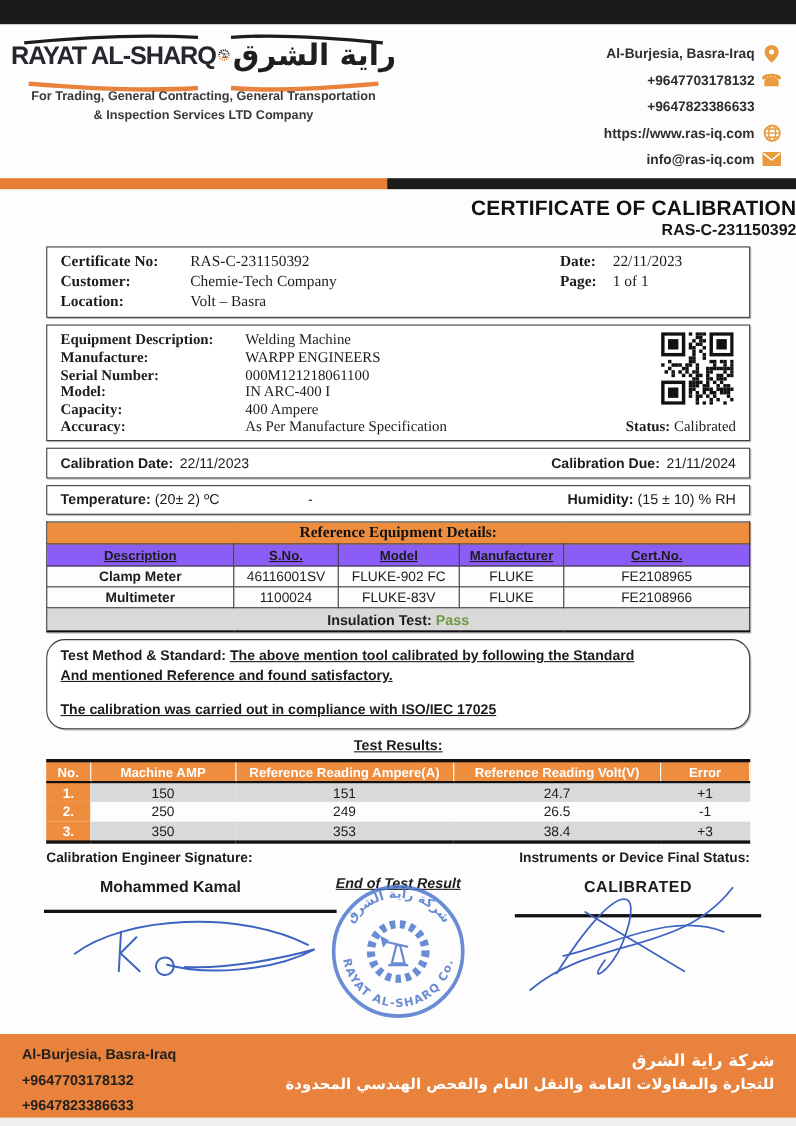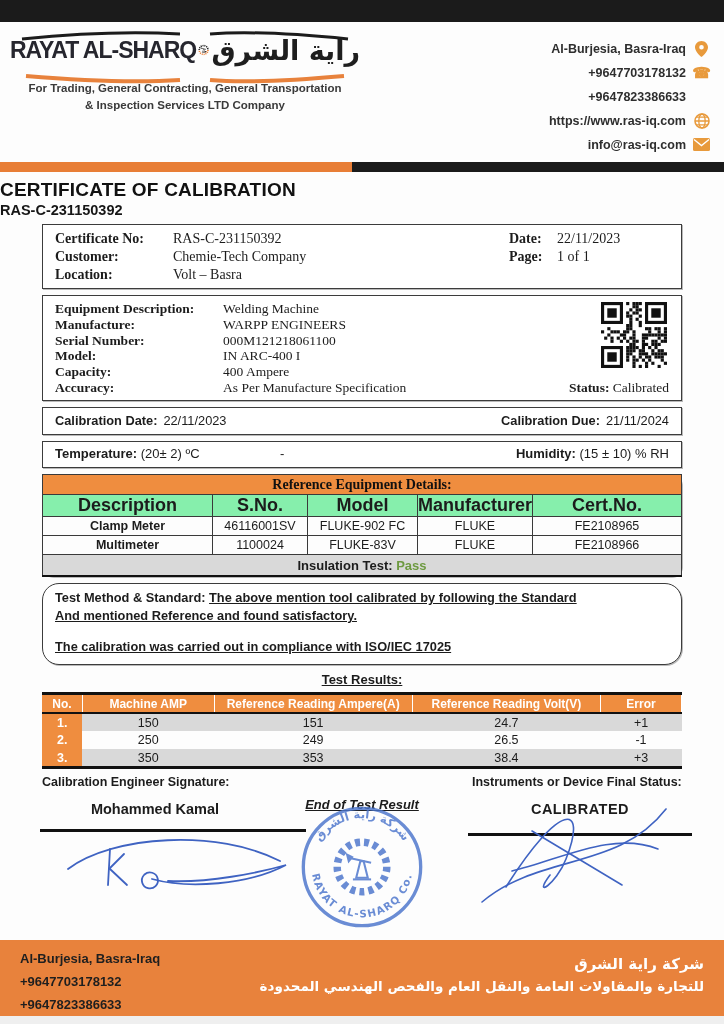--- a/index.html
+++ b/index.html
@@ -25,21 +25,21 @@
   .contact-row { display:flex; justify-content:flex-end; align-items:center; gap:7px;
                  font-size:12.5px; font-weight:bold; color:#2e2e2e; }
   .cicon { width:17px; height:17px; display:inline-flex; align-items:center; justify-content:center;
            color:#E89A3C; font-size:15px; }
 
   .divider { display:flex; height:10px; }
   .d-orange { width:352px; background:#E87E36; }
   .d-black { flex:1; background:#1b1b1b; }
 
   
-  .title-block { text-align:left; padding:7px 0 4px; }
+  .title-block { text-align:right; padding:7px 0 4px; }
   .title-main { font-size:19px; font-weight:800; color:#111; letter-spacing:.2px; }
   .title-sub { font-size:14.5px; font-weight:800; color:#161616; margin-top:1px; }
 
   
   .content { padding:2px 42px 0; }
   .box { border:1.5px solid #3c3c3c; box-shadow:1px 1px 0 #b9b9b9; background:#fff; margin-bottom:6px; }
   .serif { font-family:"Liberation Serif", serif; }
 
   .certinfo { display:flex; padding:5px 12px 4px; font-size:14px; line-height:18px; }
   .ci-left { flex:1; display:grid; grid-template-columns:118px 1fr; }
@@ -53,27 +53,27 @@
 
   .caldate { display:flex; justify-content:space-between; padding:4px 12px; font-size:12.8px; line-height:18px; }
   .caldate b { margin-right:6px; }
 
   .envbox { padding:3px 12px 4px; font-size:13px; line-height:18.5px; }
   .env-row { display:flex; }
   .env-temp { width:225px; }
   .env-dash { width:150px; }
   .env-hum { margin-left:auto; }
 
-  table { border-collapse:collapse; width:100%;border-radius:11px; }
+  table { border-collapse:collapse; width:100%; }
 
   .reftable { margin-bottom:6px; box-shadow:1px 1px 0 #b9b9b9; }
   .reftable th, .reftable td { border:1px solid #3a3a3a; text-align:center; }
   .ref-title { background:#EF8D3F; font-family:"Liberation Serif", serif; font-size:14px; font-weight:bold;
                color:#111; height:20px; }
-  .ref-head th { font-size:18px; height:20px; background:#86efac; }
+  .ref-head th { font-size:12px; height:20px; background:#8b5cf6;text-decoration:underline; }
   .ref-row td { font-size:12.5px; height:19px; }
   .ref-row td:first-child { font-weight:bold; }
   .ref-foot td { background:#d9d9d9; font-size:13px; font-weight:bold; height:21px; border-bottom:2.5px solid #111; }
   .pass { color:#6E9A41; }
 
   .method { padding:5px 12px 8px; font-size:12.8px; font-weight:bold; line-height:18px; margin-bottom:7px;border-radius:17px; }
   .uline { text-decoration:underline; }
   .method .gap { height:13px; }
 
   .tr-title { text-align:center; font-size:13px; font-weight:bold; text-decoration:underline; margin:2px 0 5px; }

